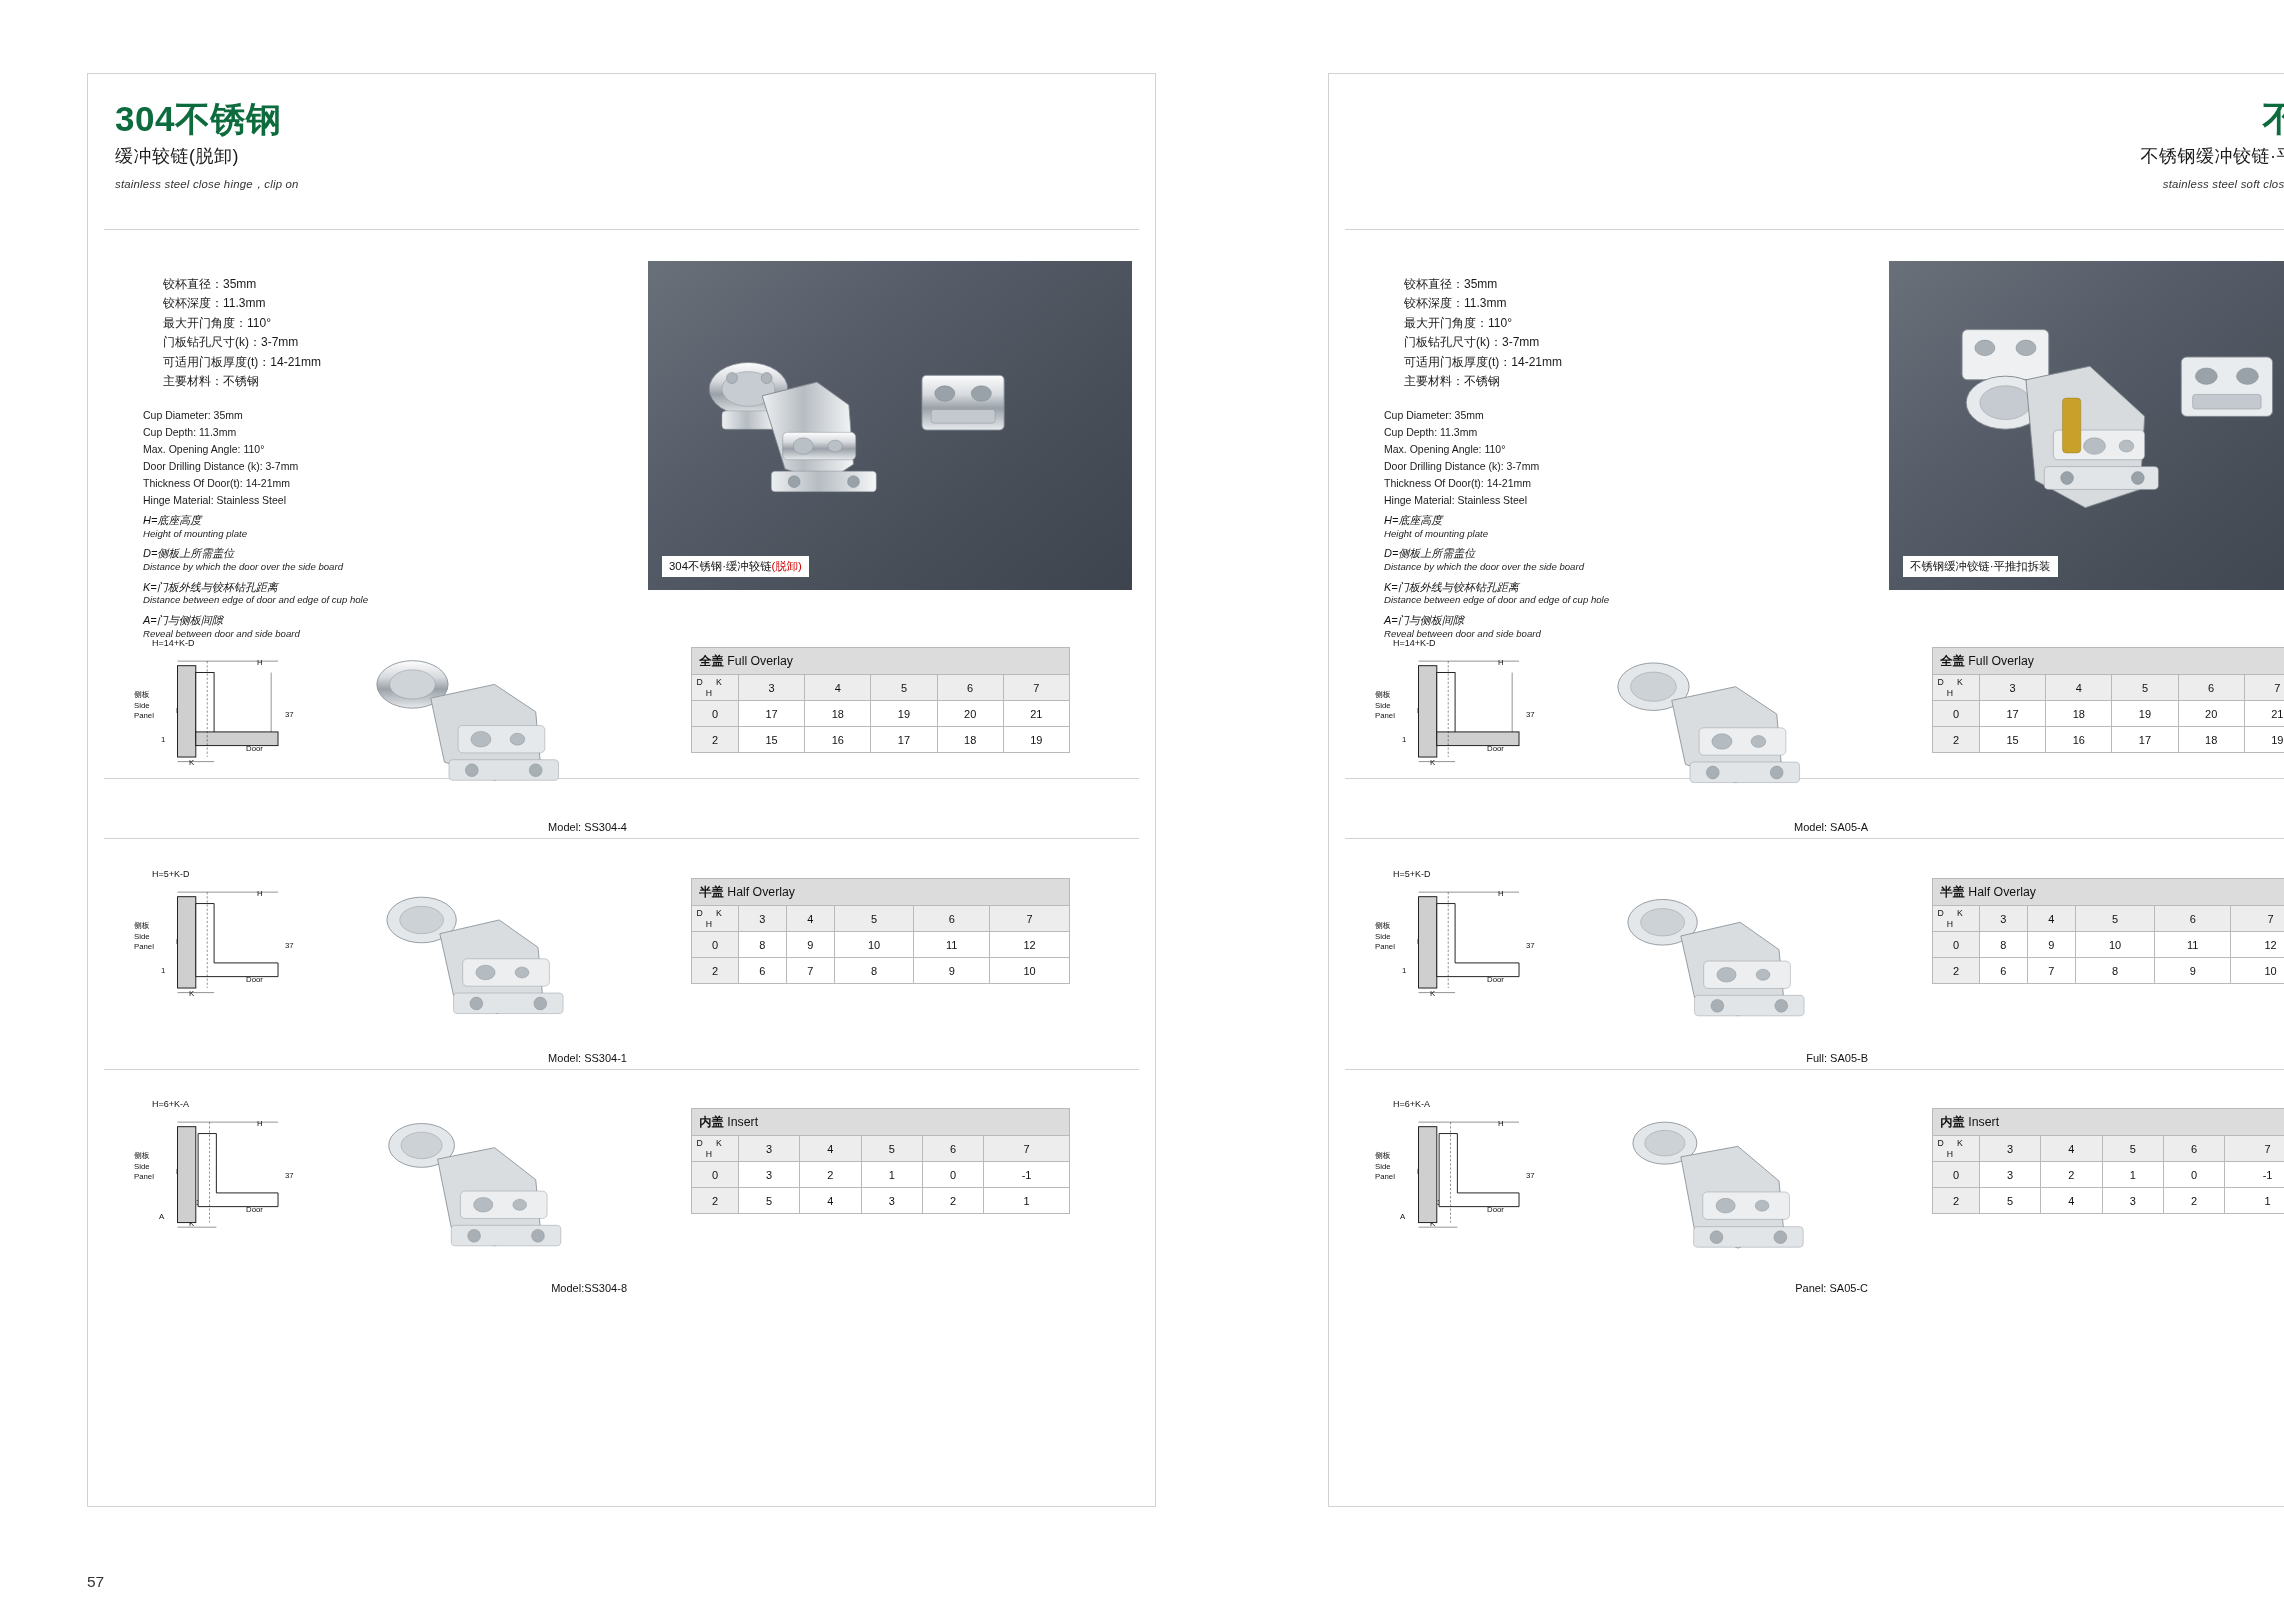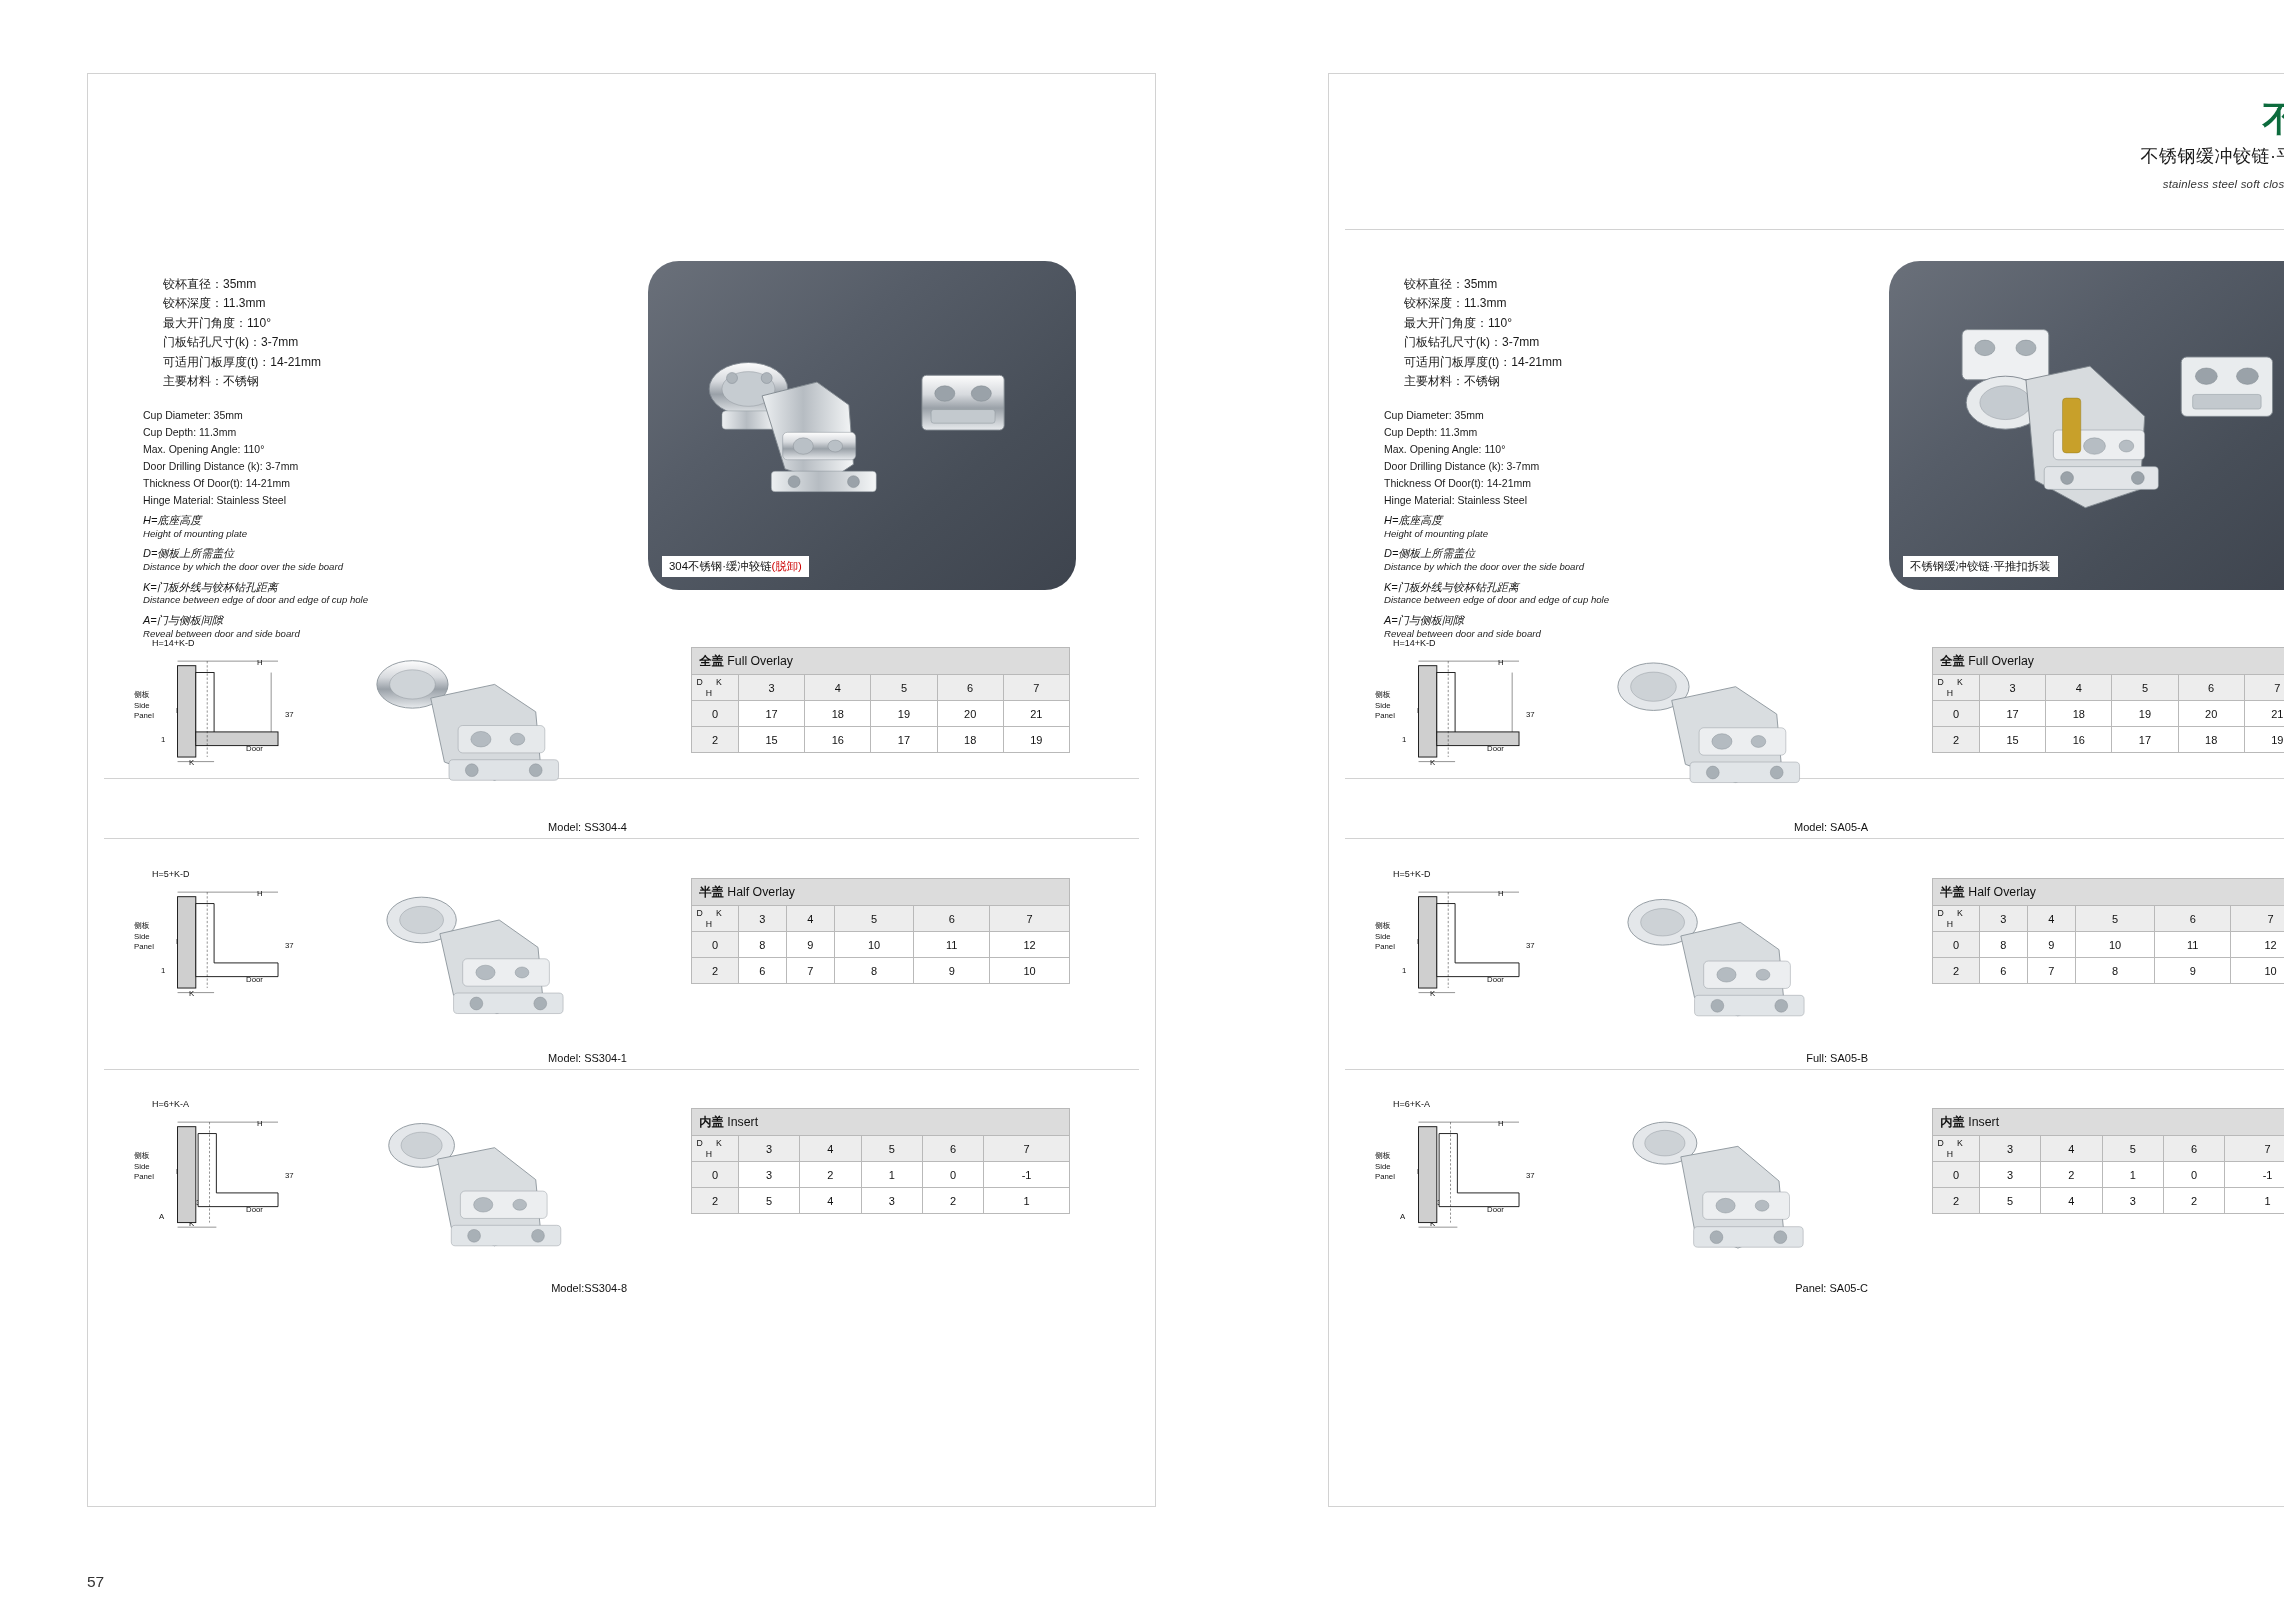--- a/index.html
+++ b/index.html
@@ -21,22 +21,22 @@
 
   
   .specwrap{position:absolute; left:0; top:160px; width:100%; height:388px;}
   .specs{position:absolute; left:55px; top:41px; width:292px; color:#1a1a1a;}
   .specs .cn{font-size:12px; line-height:1.62;margin-left:20px;}
   .specs .en{font-size:10.5px; line-height:1.62; margin-top:15.5px;}
   .legend{position:absolute; left:55px; top:279px; width:320px;font-style:italic;}
   .legend .lcn{font-size:11px; line-height:1.35; color:#111;}
   .legend .len{font-size:9.6px; line-height:1.35; color:#222; margin-bottom:5.5px;}
 
-  .photo{position:absolute; left:560px; top:27px; width:428px; height:329px;
-         background:linear-gradient(140deg,#6a707a 0%,#565d68 35%,#474e58 70%,#3e444e 100%); overflow:hidden;border-radius:31px;}
+  .photo{position:absolute; left:560px; top:27px; width:484px; height:329px;
+         background:linear-gradient(140deg,#6a707a 0%,#565d68 35%,#474e58 70%,#3e444e 100%); overflow:hidden;}
   .photo .cap{position:absolute; left:13.7px; bottom:12.8px; background:#fff; padding:3.2px 7.3px; font-size:11.4px; color:#111; white-space:nowrap;}
   .photo .cap .red{color:#cc0000;}
 
   .hdr-rule2{position:absolute; left:16.4px; right:16.4px; top:544px; border-top:1.4px solid #d2d2d2;}
 
   
   .row{position:absolute; left:0; width:100%; height:219px; box-sizing:border-box;text-decoration:underline;}
   .row-sep{position:absolute; left:16.4px; right:16.4px; border-top:1.4px solid #d2d2d2;}
 
   .diagram{position:absolute; left:46px; top:18px; width:183px; height:183px;}
@@ -60,20 +60,28 @@
 
   .pagenum{position:absolute; bottom:27px; font-size:15.5px; color:#333;}
   .page.left .pagenum{left:87px;}
 </style>
 </head>
 <body>
 
 <div class="page left">
   <div class="sheet">
 
+    <div class="hdr">
+      <div class="hdr-inner">
+        <div class="title-cn">304不锈钢</div>
+        <div class="sub-cn">缓冲较链(脱卸)</div>
+        <div class="sub-en">stainless steel close hinge，clip on</div>
+      </div>
+      <div class="hdr-rule"></div>
+    </div>
 
     <div class="specwrap">
       <div class="specs">
         <div class="cn" style="white-space:pre-line">铰杯直径：35mm
 铰杯深度：11.3mm
 最大开门角度：110°
 门板钻孔尺寸(k)：3-7mm
 可适用门板厚度(t)：14-21mm
 主要材料：不锈钢</div>
         <div class="en" style="white-space:pre-line">Cup Diameter: 35mm

